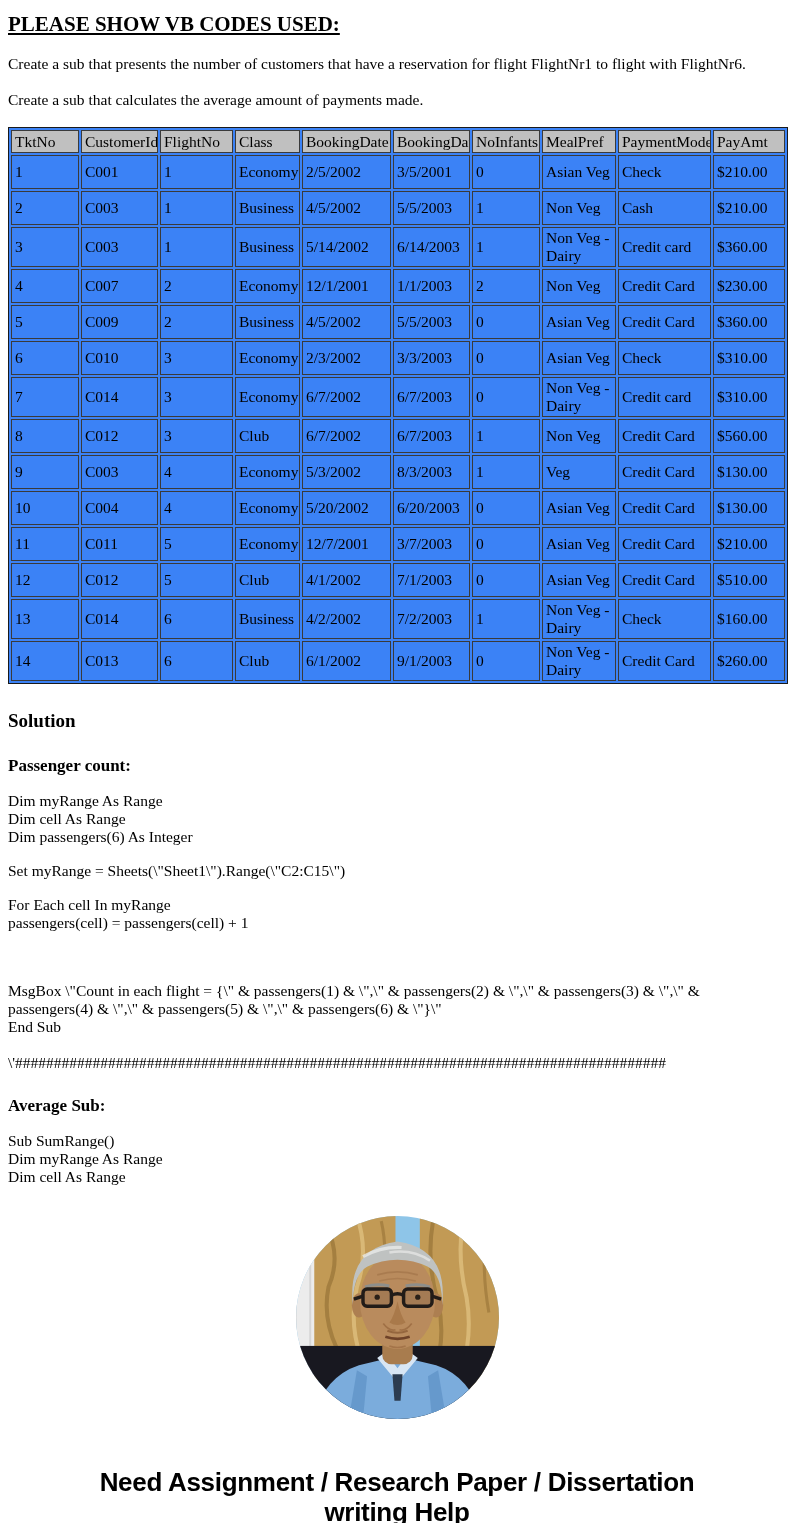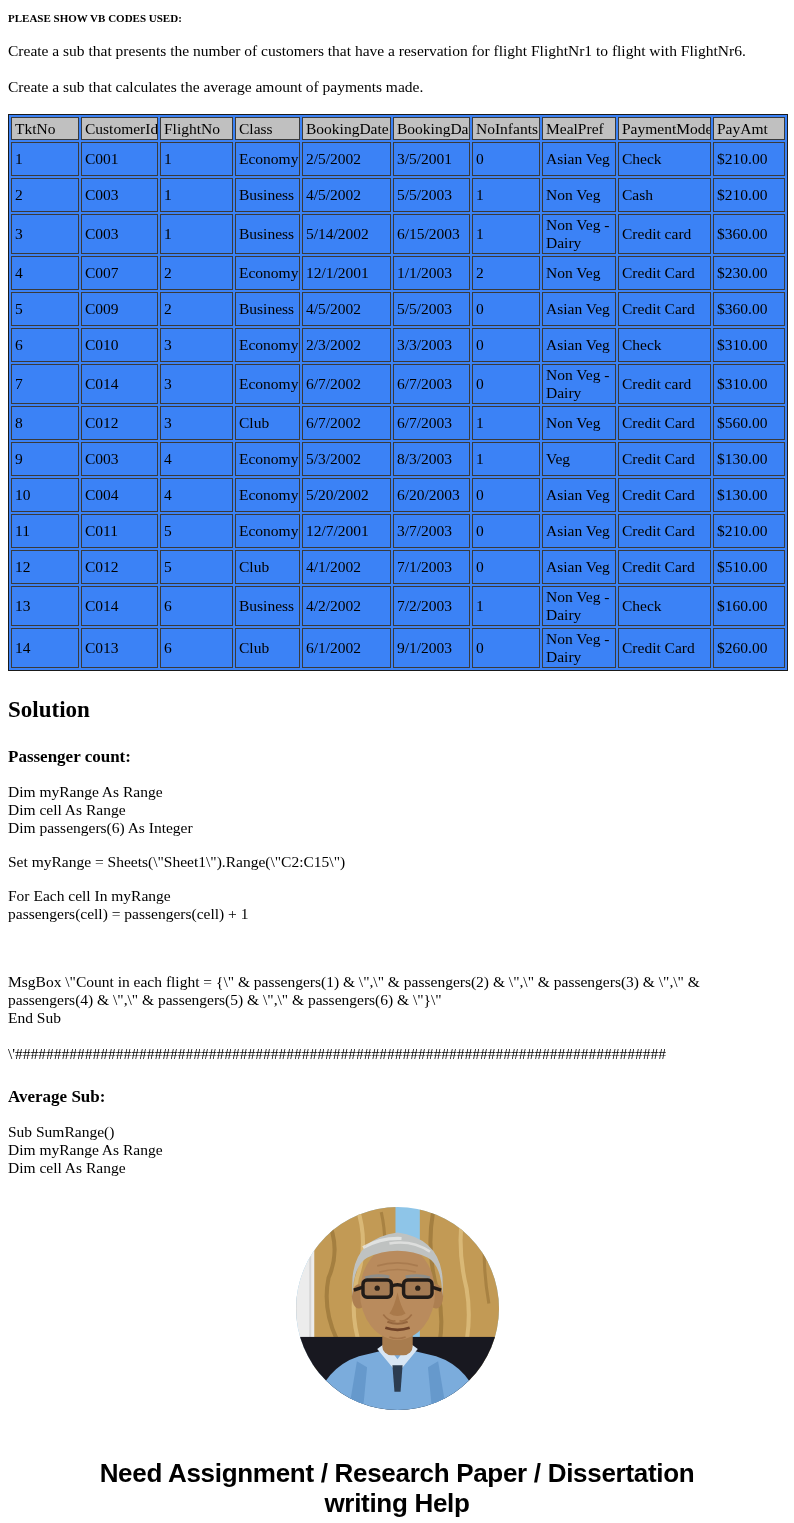--- a/index.html
+++ b/index.html
@@ -2,38 +2,38 @@
 <html><head>
 <meta charset="utf-8">
 <style>
   html,body{margin:0;padding:0;background:#fff;}
   body{
     width:794px; min-height:1523px;
     font-family:"Liberation Serif", serif;
     font-size:15.5px; color:#000;
     padding:8px; box-sizing:border-box;
   }
-  .doc-title{font-weight:bold; margin:4px 0 0 0; font-size:11px;}
+  .doc-title{font-weight:bold; margin:4px 0 0 0; font-size:21px;text-decoration:underline;}
   .task-para{margin:18px 0 0 0;}
   table.res-table{
     border-collapse:separate; border-spacing:2px;
     border:1px solid #1a1a1a; width:778px;
     table-layout:fixed; margin-top:18px; background:#3b82f6;
   }
   .res-table th, .res-table td{
     border:1px solid #3a3a3a; padding:1px 3px;
     text-align:left; font-weight:normal; font-size:15.5px;
     overflow:hidden; vertical-align:middle;
   }
   .res-table th{background:#c0c0c0; height:19px;}
   .res-table td{height:30px;}
   col.c0{width:68px} col.c1{width:77px} col.c2{width:73px} col.c3{width:65px}
   col.c4{width:89px} col.c5{width:77px} col.c6{width:68px} col.c7{width:74px}
   col.c8{width:93px} col.c9{width:72px}
-  .solution-heading{font-weight:bold; font-size:23px; margin:26px 0 0 0;}
+  .solution-heading{font-weight:bold; font-size:19px; margin:26px 0 0 0;}
   .sub-label{font-weight:bold; margin:24px 0 0 0; font-size:17px;}
   .code-block{margin:0;}
   .code-para{margin:16px 0; line-height:18px;}
   .code-line{min-height:18px;}
   .divider-line{margin:18px 0; line-height:18px; word-break:break-all;}
   .avatar-wrap{width:203px; margin:30px auto 0 auto;}
   .avatar-wrap svg{display:block;}
   .contact-block{
     margin-top:48px; text-align:center;
     font-family:"Liberation Sans", sans-serif;
@@ -101,21 +101,21 @@
           <td>Non Veg</td>
           <td>Cash</td>
           <td>$210.00</td>
         </tr>
         <tr>
           <td>3</td>
           <td>C003</td>
           <td>1</td>
           <td>Business</td>
           <td>5/14/2002</td>
-          <td>6/15/2003</td>
+          <td>6/14/2003</td>
           <td>1</td>
           <td>Non Veg - Dairy</td>
           <td>Credit card</td>
           <td>$360.00</td>
         </tr>
         <tr>
           <td>4</td>
           <td>C007</td>
           <td>2</td>
           <td>Economy</td>

